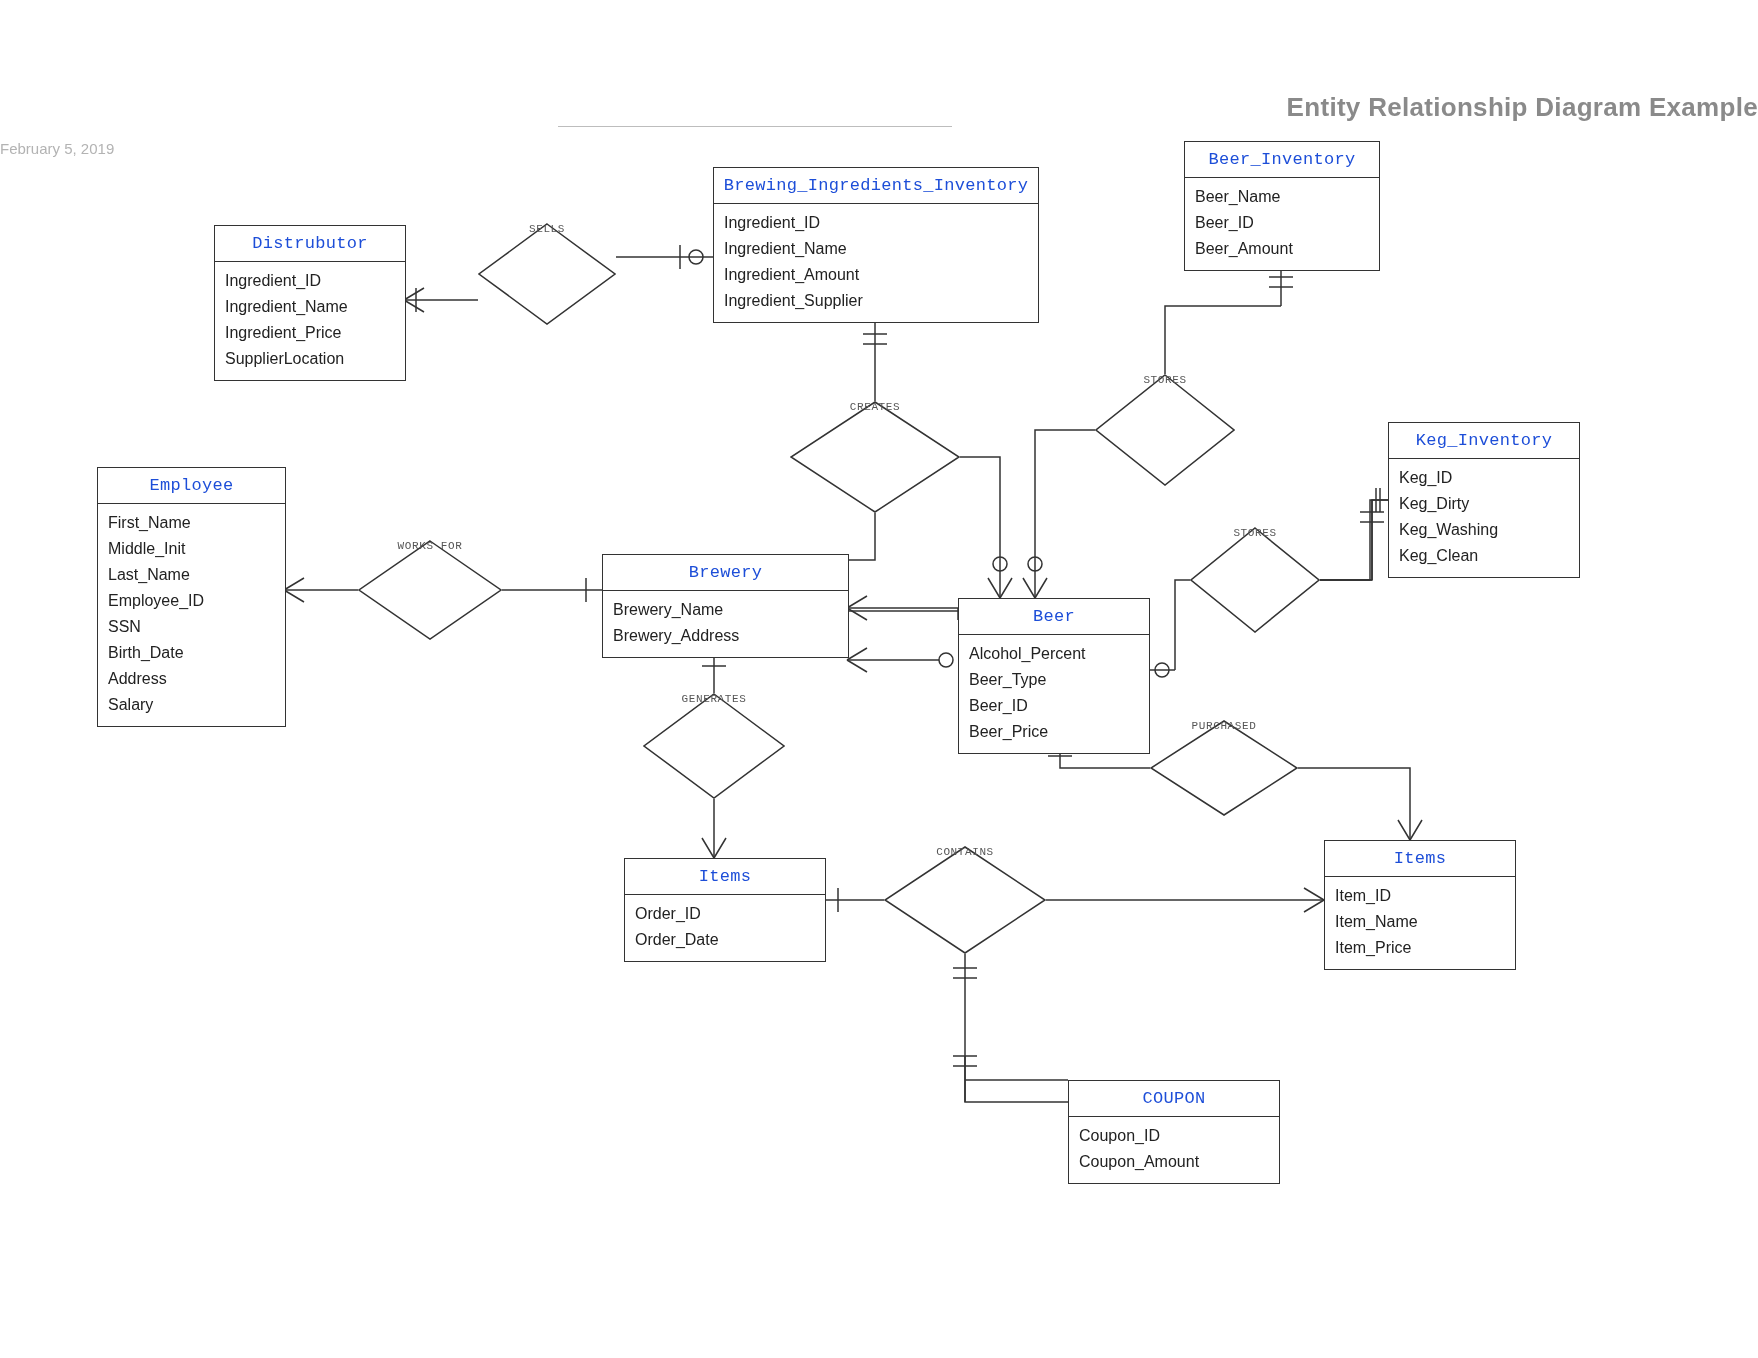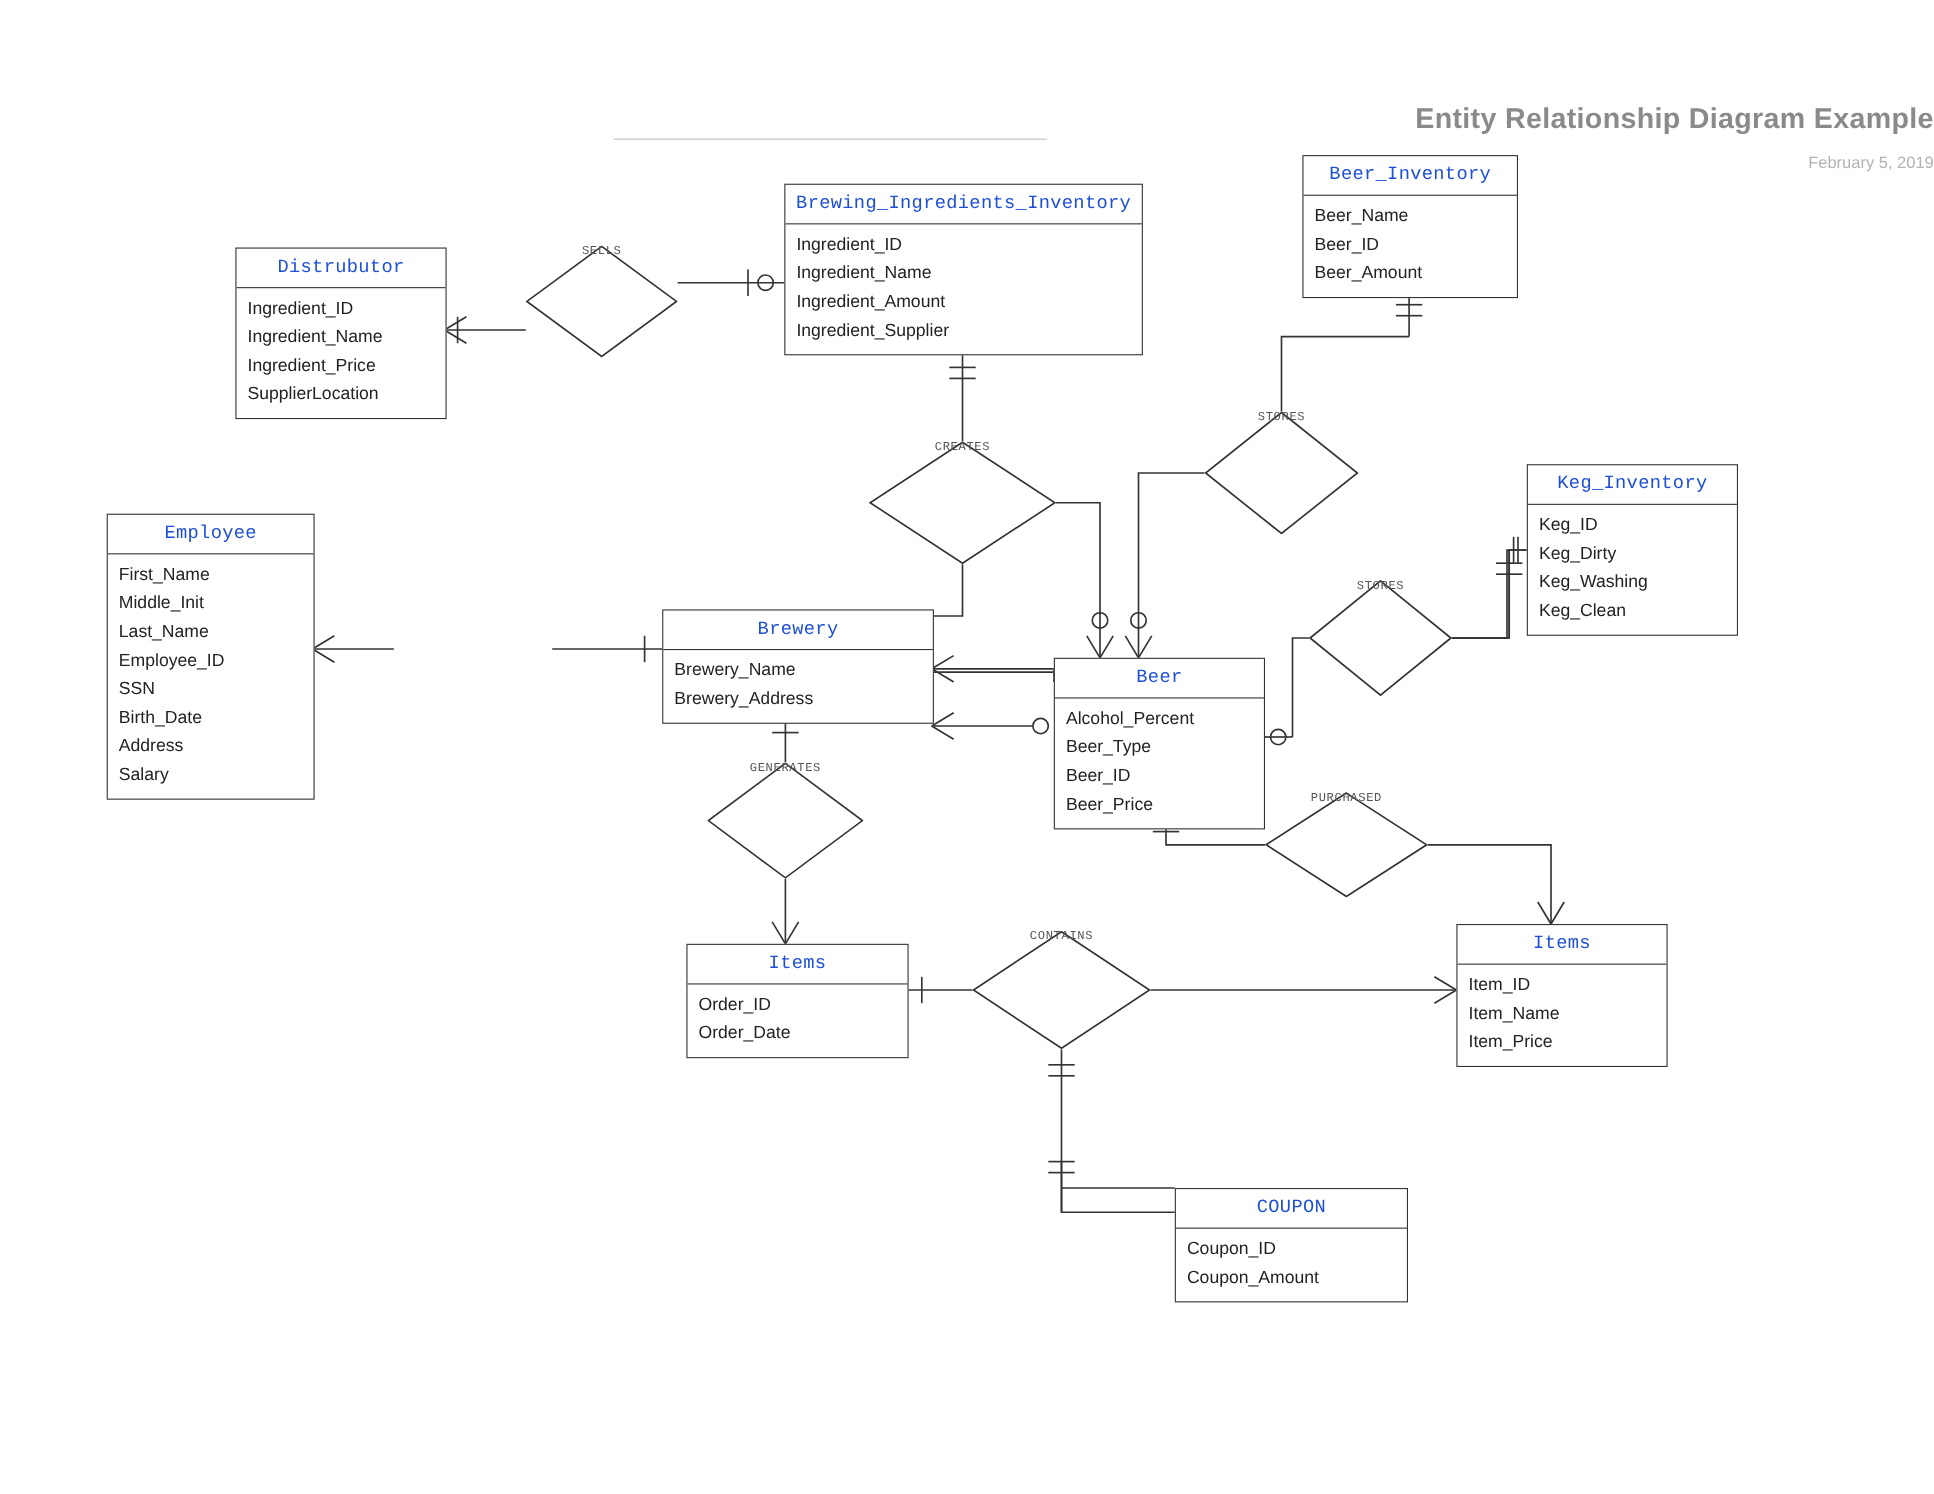--- a/index.html
+++ b/index.html
@@ -36,24 +36,23 @@
     left: 558px;
     right: 806px;
     top: 126px;
     height: 0;
     border-bottom: 1px solid #bdbdbd;
   }
   .subtitle {
     position: absolute;
     left: 0; right: 0;
     top: 140px;
-    text-align: right;
+    text-align: left;
     color: #b3b3b3;
     font-size: 15px;
-    padding-left: 33px;
   }
 
   
   .entity {
     position: absolute;
     background: #fff;
     border: 1.5px solid #333;
   }
   .entity .hdr {
     border-bottom: 1.5px solid #333;
@@ -316,20 +315,26 @@
     <div class="label">STORES</div>
   </div>
 
   <div class="rel" style="left:1190px; top:527px; width:130px; height:106px">
     <svg class="diamond" viewBox="0 0 130 106" preserveAspectRatio="none">
         <polygon points="65,1 129,53 65,105 1,53"></polygon>
       </svg>
     <div class="label">STORES</div>
   </div>
 
+  <div class="rel" style="left:358px; top:540px; width:144px; height:100px">
+    <svg class="diamond" viewBox="0 0 144 100" preserveAspectRatio="none">
+        <polygon points="72,1 143,50 72,99 1,50"></polygon>
+      </svg>
+    <div class="label">WORKS FOR</div>
+  </div>
 
   <div class="rel" style="left:643px; top:693px; width:142px; height:106px">
     <svg class="diamond" viewBox="0 0 142 106" preserveAspectRatio="none">
         <polygon points="71,1 141,53 71,105 1,53"></polygon>
       </svg>
     <div class="label">GENERATES</div>
   </div>
 
   <div class="rel" style="left:884px; top:846px; width:162px; height:108px">
     <svg class="diamond" viewBox="0 0 162 108" preserveAspectRatio="none">

